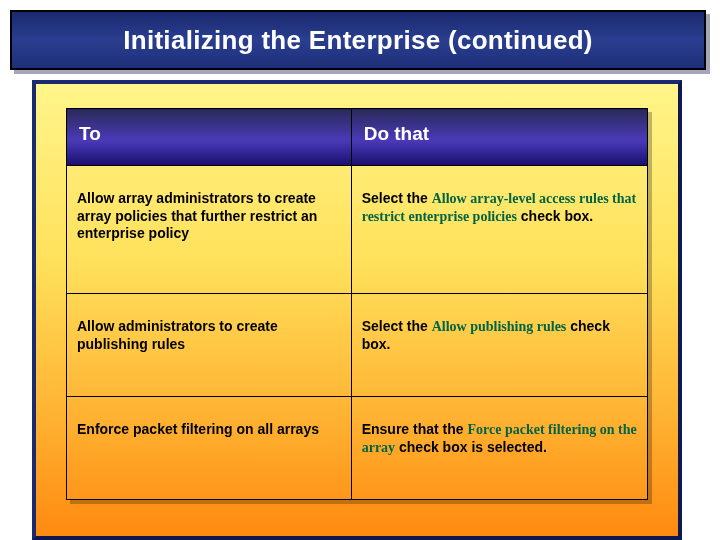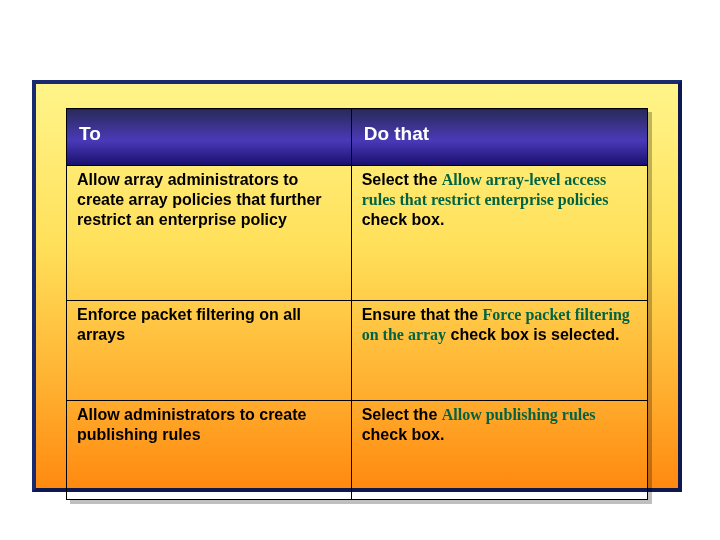--- a/index.html
+++ b/index.html
@@ -37,21 +37,21 @@
     font-size: 26px;
     font-weight: bold;
     letter-spacing: 0.3px;
     text-align: center;
   }
   .panel {
     position: absolute;
     top: 80px;
     left: 32px;
     width: 650px;
-    height: 412px;
+    height: 460px;
     box-sizing: border-box;
     border-left: 4px solid #1a2a6e;
     border-top: 4px solid #1a2a6e;
     border-right: 4px solid #0e1850;
     border-bottom: 4px solid #0e1850;
     background: linear-gradient(to bottom, #fff58a 0%, #ffe05a 40%, #ffb030 75%, #ff8a10 100%);
     padding: 24px 30px;
   }
   table.inst {
     position: relative;
@@ -66,35 +66,38 @@
     color: #fff;
     text-align: left;
     font-size: 19px;
     font-weight: bold;
     padding: 14px 12px 20px 12px;
     border: 1px solid #000;
     vertical-align: top;
   }
   table.inst td {
     border: 1px solid #000;
-    padding: 4px 10px 10px 10px;
+    padding: 24px 10px 10px 10px;
     vertical-align: top;
-    font-size: 16px;
+    font-size: 14px;
     font-weight: bold;
     color: #000;
     background: transparent;
     line-height: 1.25;
   }
   .green { color: #006444; font-family: Liberation Serif, serif; }
 </style>
 </head>
 <body>
 
 <div class="slide">
 
+  <div class="title-bar">
+    <h1>Initializing the Enterprise (continued)</h1>
+  </div>
 
   <div class="panel">
     <table class="inst">
       <colgroup>
         <col style="width:49%">
         <col style="width:51%">
       </colgroup>
       <thead>
         <tr>
           <th>To</th>
@@ -102,28 +105,28 @@
         </tr>
       </thead>
       <tbody>
         <tr>
           <td>Allow array administrators to create array policies that further restrict an enterprise policy</td>
           <td>
             <span>Select the </span><span class="green">Allow array-level access rules that restrict enterprise policies</span><span> check box.</span>
           </td>
         </tr>
         <tr>
+          <td>Allow administrators to create publishing rules</td>
+          <td>
+            <span>Select the </span><span class="green">Allow publishing rules</span><span> check box.</span>
+          </td>
+        </tr>
+        <tr>
           <td>Enforce packet filtering on all arrays</td>
           <td>
             <span>Ensure that the </span><span class="green">Force packet filtering on the array</span><span> check box is selected.</span>
-          </td>
-        </tr>
-        <tr>
-          <td>Allow administrators to create publishing rules</td>
-          <td>
-            <span>Select the </span><span class="green">Allow publishing rules</span><span> check box.</span>
           </td>
         </tr>
       </tbody>
     </table>
   </div>
 
 </div>
 
 </body></html>

